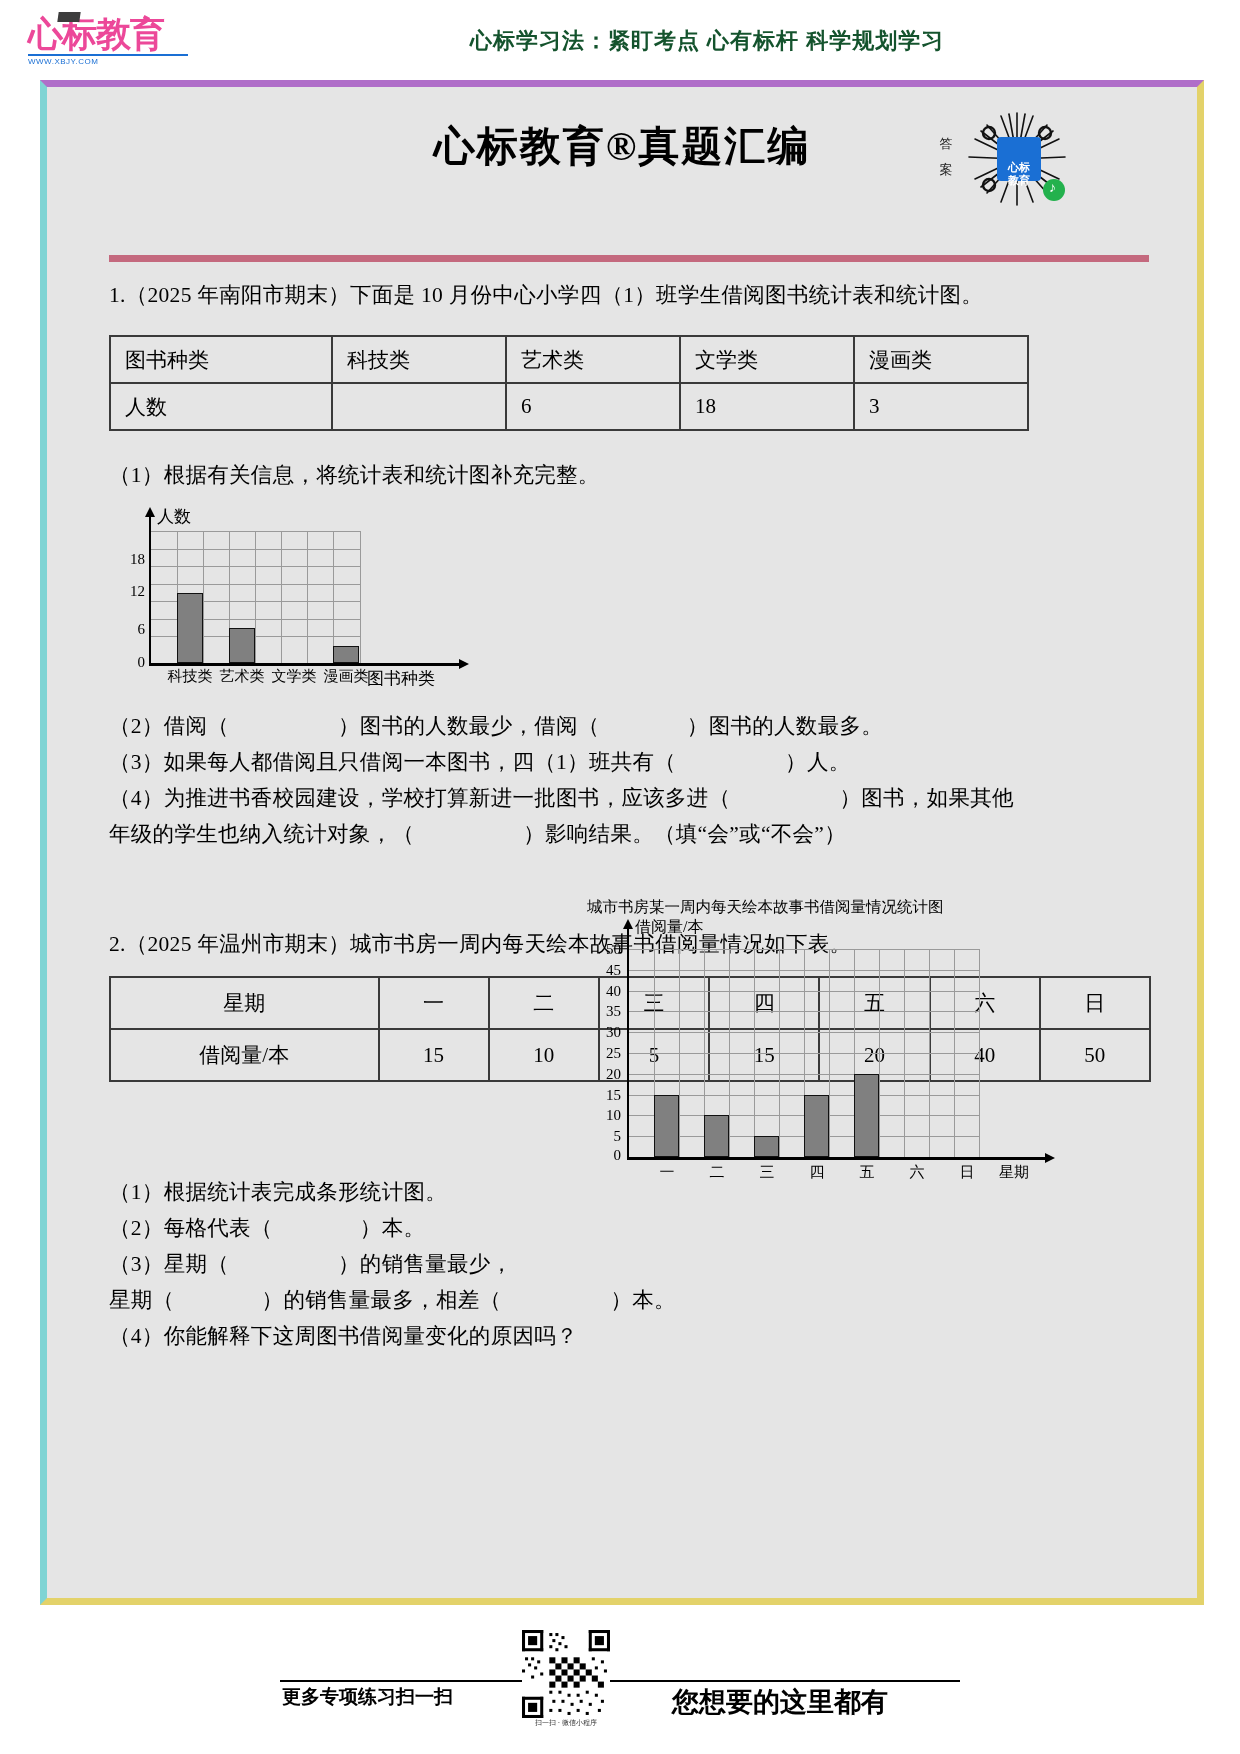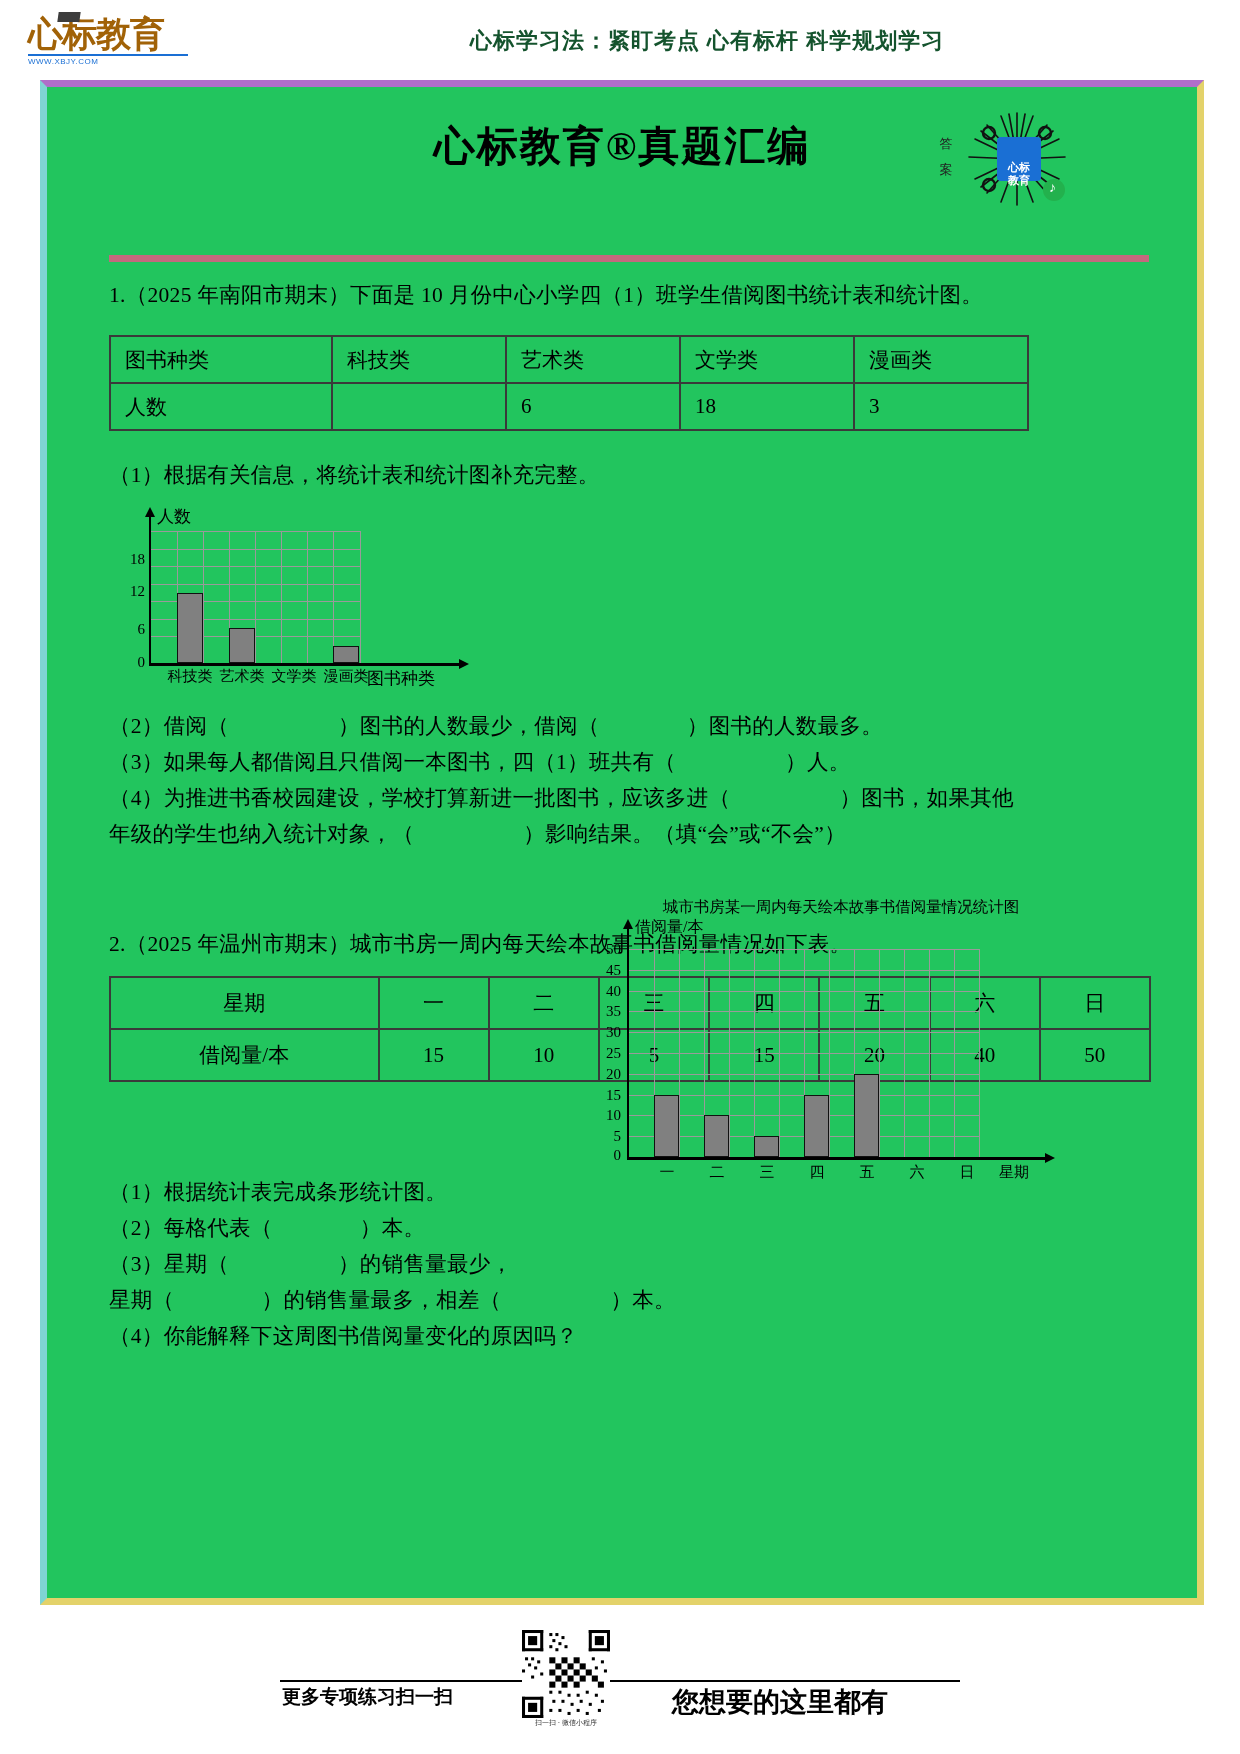--- a/index.html
+++ b/index.html
@@ -10,21 +10,21 @@
     font-family:"Liberation Serif","DejaVu Serif",serif;
     color:#000;
     overflow:hidden;
   }
 
   
   #topbar { position:absolute; left:0; top:0; width:1240px; height:78px; }
   #logo { position:absolute; left:28px; top:14px; width:160px; height:56px; }
   .logo-text {
     font-family:"Liberation Sans","DejaVu Sans",sans-serif;
-    font-weight:bold; font-size:35px; color:#a16207; line-height:40px;
+    font-weight:bold; font-size:35px; color:#ec4899; line-height:40px;
     letter-spacing:-1px;
   }
   .logo-url {
     font-family:"Liberation Sans",sans-serif; font-size:8px; color:#1a6fd4;
     border-top:2px solid #1a6fd4; padding-top:1px; letter-spacing:0.5px;
   }
   .logo-cap {
     position:absolute; left:30px; top:-2px; width:22px; height:10px;
     background:#3d3d3d; transform:skewX(-8deg);
   }
@@ -35,21 +35,21 @@
     white-space:nowrap;
   }
 
   
   #frame {
     position:absolute; left:40px; top:80px; width:1164px; height:1525px;
     border-top:7px solid #b06ec9;
     border-left:7px solid #7fd4d4;
     border-right:7px solid #e3d26a;
     border-bottom:7px solid #e3d26a;
-    background:#22c55e;
+    background:#e5e5e5;
   }
 
   
   #doc-title {
     position:absolute; left:0; top:32px; width:100%;
     text-align:center; font-size:41px; font-weight:bold;
     font-family:"Liberation Serif",serif; letter-spacing:2px;
   }
   #qr-box { position:absolute; right:112px; top:22px; width:150px; height:100px; }
   #qr-label {
@@ -116,21 +116,21 @@
   }
   .gl-h { position:absolute; height:1px; background:#9a9a9a; }
   .gl-v { position:absolute; width:1px; background:#9a9a9a; }
   .bar { position:absolute; background:#808080; border:1.6px solid #111; }
   .ytick { position:absolute; font-size:15px; text-align:right; }
   .xtick { position:absolute; font-size:15px; text-align:center; white-space:nowrap; }
 
   
   #chart2wrap { position:absolute; left:540px; top:810px; width:508px; height:310px; }
   #chart2-title {
-    position:absolute; left:0; top:0; width:508px; text-align:center;
+    position:absolute; left:0; top:0; width:508px; text-align:left;
     font-size:15.5px; white-space:nowrap;
   }
   #chart2 { position:absolute; left:0; top:22px; width:508px; height:280px; }
 
   
   #footer { position:absolute; left:0; top:1622px; width:1240px; height:132px; }
   #footer-line {
     position:absolute; left:280px; top:58px; width:680px; height:2px; background:#000;
   }
   #footer-text-l {

